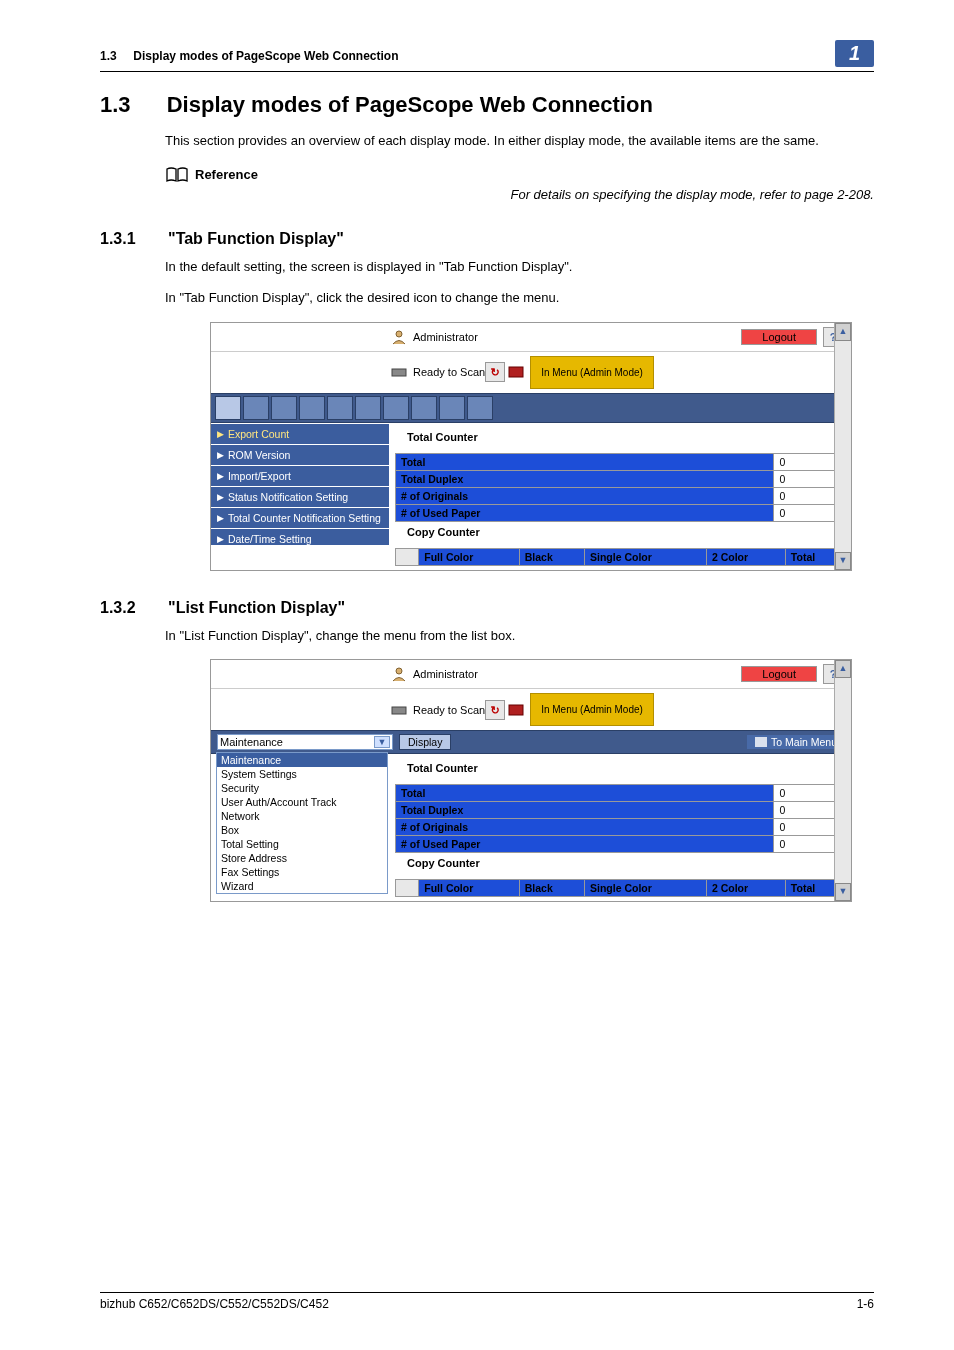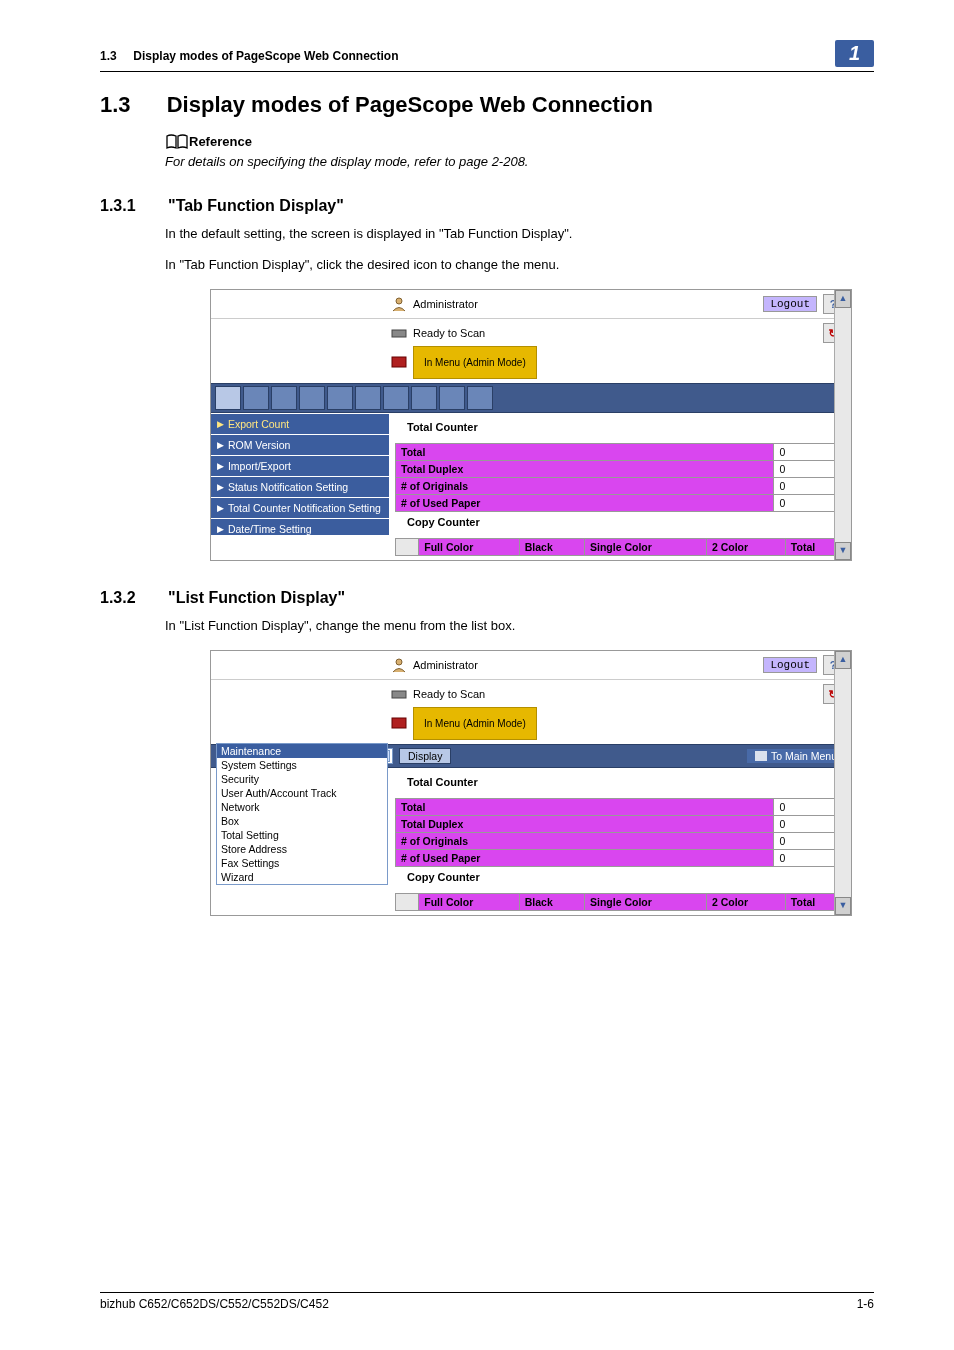--- a/index.html
+++ b/index.html
@@ -51,29 +51,31 @@
     line-height: 1.45;
   }
   .body-text p {
     margin: 0 0 12px 0;
   }
   .ref-row {
     margin-left: 65px;
     margin-top: 16px;
     margin-bottom: 4px;
     display: flex;
+    gap: 6px;
   }
   .ref-row .ref-label {
     font-weight: bold;
     font-size: 13px;
   }
   .italic {
     font-style: italic;
     margin-left: 65px;
     font-size: 13px;
+    text-align: right;
   }
   h2.sub-title {
     font-size: 16px;
     font-weight: bold;
     margin: 28px 0 10px 0;
   }
   h2.sub-title .num {
     margin-right: 28px;
   }
   .screenshot {
@@ -95,40 +97,39 @@
     display: flex;
     align-items: center;
     gap: 6px;
   }
   .ss-topbar-right {
     display: flex;
     align-items: center;
     gap: 6px;
   }
   .ss-btn {
-    background: #c4b5fd;
+    background: #ef4444;
     border: 1px solid #999;
-    padding: 1px 6px;
+    padding: 1px 20px;
     font-size: 11px;
-    font-family: Liberation Mono, monospace;
   }
   .ss-help {
     width: 18px;
     height: 18px;
     background: #e8e8e8;
     border: 1px solid #999;
     text-align: center;
     color: #3a5ea0;
     font-weight: bold;
     line-height: 18px;
   }
   .ss-status {
     padding: 4px 8px 4px 180px;
     display:flex;
-    flex-direction:column;
+    flex-direction:row;
     gap:3px;
   }
   .ss-status-row { display:flex; align-items:center; gap:6px;}
   .ss-admin-badge {
     background: #e6b800;
     color: #000;
     padding: 10px 10px;
     font-size: 10px;
     border: 1px solid #b38f00;
   }
@@ -187,21 +188,21 @@
   .ss-tbl {
     width: 100%;
     border-collapse: collapse;
     font-size: 10.5px;
   }
   .ss-tbl td, .ss-tbl th {
     border: 1px solid #999;
     padding: 2px 5px;
     text-align: left;
   }
-  .ss-tbl th { background: #d946ef; font-weight: bold; }
+  .ss-tbl th { background: #1d4ed8; font-weight: bold; }
   .ss-tbl-title {
     font-weight: bold;
     padding: 4px 0 10px 0;
     font-size: 11px;
     margin-left: 12px;
   }
   .ss-scroll {
     position: absolute;
     right: 0;
     top: 0;
@@ -309,20 +310,21 @@
     </div>
     <div class="header-right-badge">1</div>
   </div>
 
   <h1 class="section-title">
     <span class="num">1.3</span>
     <span>Display modes of PageScope Web Connection</span>
   </h1>
 
   <div class="body-text">
+    <p>This section provides an overview of each display mode. In either display mode, the available items are the same.</p>
   </div>
 
   <div class="ref-row">
     <svg class="book-icon" viewBox="0 0 24 16">
       <path d="M2 2 Q6 0 11 2 L11 14 Q6 12 2 14 Z M13 2 Q18 0 22 2 L22 14 Q18 12 13 14 Z" fill="none" stroke="#000" stroke-width="1.3"></path>
     </svg>
     <span class="ref-label">Reference</span>
   </div>
   <div class="italic">For details on specifying the display mode, refer to page 2-208.</div>
 

